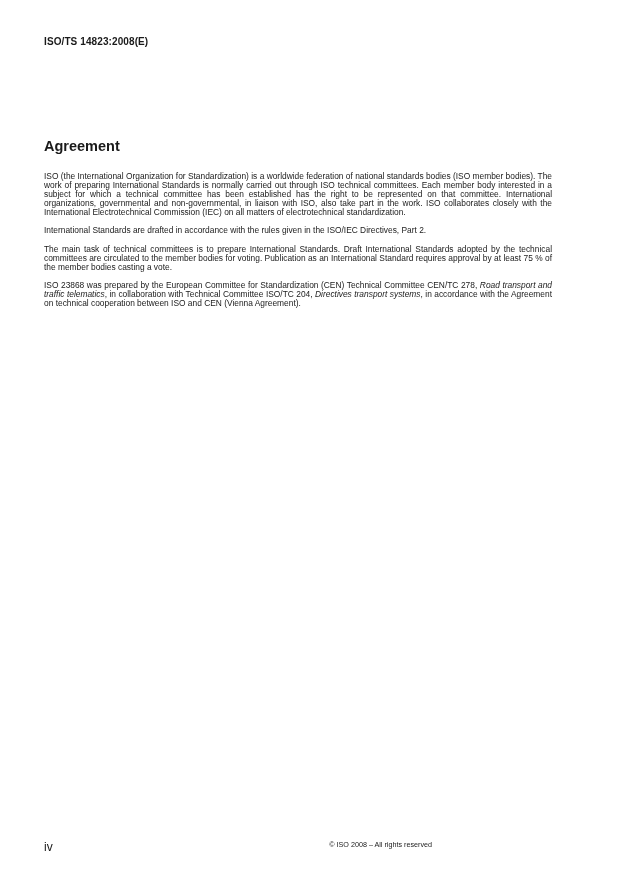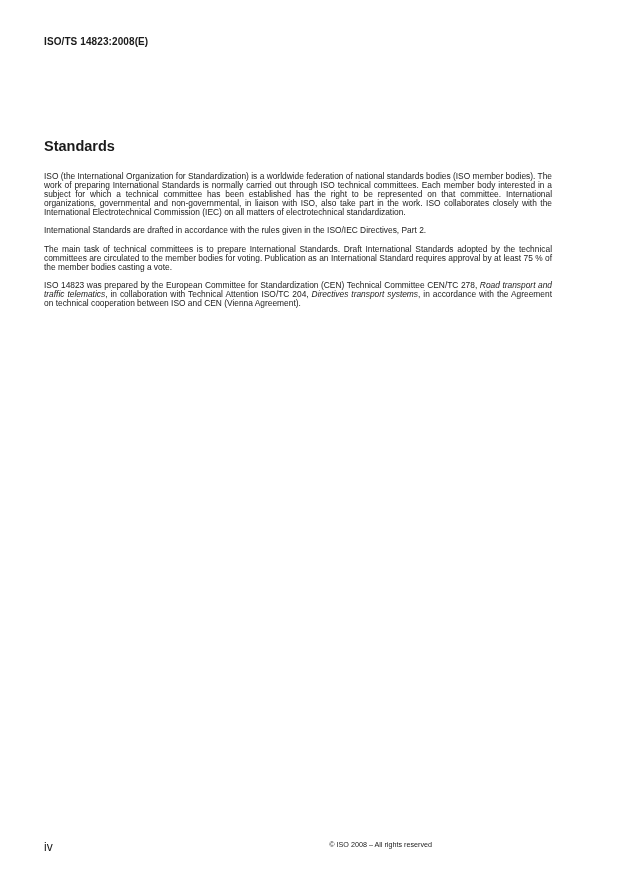--- a/index.html
+++ b/index.html
@@ -13,24 +13,24 @@
   .body em { font-style: italic; }
   .footer-left { position: absolute; left: 44px; top: 840px; font-size: 12px; }
   .footer-right { position: absolute; right: 68px; top: 840px; font-size: 7.2px; }
 </style>
 </head>
 <body>
 
 <div class="page">
   <div class="header">ISO/TS 14823:2008(E)</div>
 
-  <div class="heading">Standards</div>
+  <div class="heading">Agreement</div>
 
   <div class="body">
     <p>ISO (the International Organization for Standardization) is a worldwide federation of national standards bodies (ISO member bodies). The work of preparing International Standards is normally carried out through ISO technical committees. Each member body interested in a subject for which a technical committee has been established has the right to be represented on that committee. International organizations, governmental and non-governmental, in liaison with ISO, also take part in the work. ISO collaborates closely with the International Electrotechnical Commission (IEC) on all matters of electrotechnical standardization.</p>
     <p>International Standards are drafted in accordance with the rules given in the ISO/IEC Directives, Part 2.</p>
     <p>The main task of technical committees is to prepare International Standards. Draft International Standards adopted by the technical committees are circulated to the member bodies for voting. Publication as an International Standard requires approval by at least 75 % of the member bodies casting a vote.</p>
-    <p><span>ISO 14823 was prepared by the European Committee for Standardization (CEN) Technical Committee CEN/TC 278, </span><em>Road transport and traffic telematics</em><span>, in collaboration with Technical Attention ISO/TC 204, </span><em>Directives transport systems</em><span>, in accordance with the Agreement on technical cooperation between ISO and CEN (Vienna Agreement).</span></p>
+    <p><span>ISO 23868 was prepared by the European Committee for Standardization (CEN) Technical Committee CEN/TC 278, </span><em>Road transport and traffic telematics</em><span>, in collaboration with Technical Committee ISO/TC 204, </span><em>Directives transport systems</em><span>, in accordance with the Agreement on technical cooperation between ISO and CEN (Vienna Agreement).</span></p>
   </div>
 
   <div class="footer-left">iv</div>
   <div class="footer-right">© ISO 2008 – All rights reserved</div>
 </div>
 
 </body></html>

